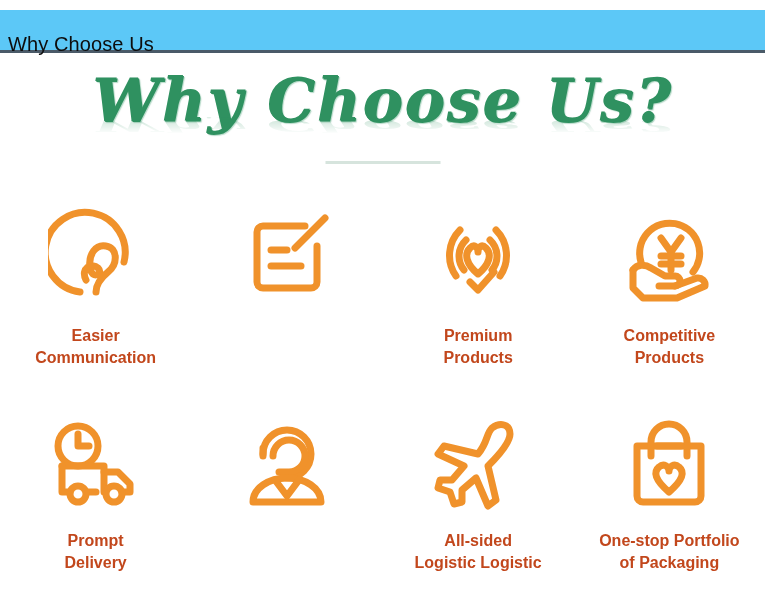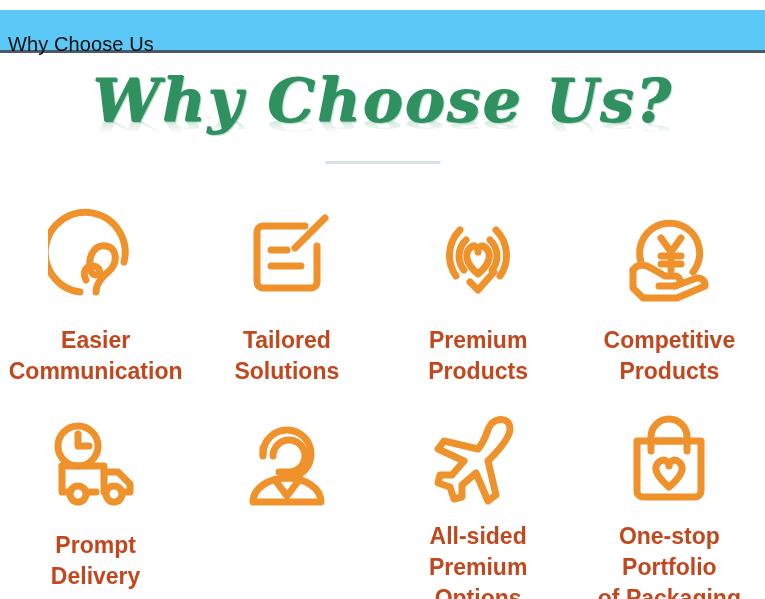--- a/index.html
+++ b/index.html
@@ -115,21 +115,21 @@
     justify-content: center;
   }
   .icon-wrap svg {
     display: block;
   }
   .cell-label {
     margin-top: 14px;
     text-align: center;
     font-family: "Liberation Sans", sans-serif;
     font-weight: bold;
-    font-size: 23px;
+    font-size: 16px;
     line-height: 1.35;
     color: #c2471c;
     white-space: pre-line;
     padding: 0 4px;
   }
   .row2 .icon-wrap { height: 105px; }
 </style>
 </head>
 <body>
 
@@ -158,22 +158,20 @@
 
   <div class="cell">
     <div class="icon-wrap">
       <svg width="96" height="96" viewBox="0 0 96 96" fill="none" stroke="#f0922b" stroke-width="7" stroke-linecap="round" stroke-linejoin="round">
         <path d="M66 20 H24 A6 6 0 0 0 18 26 V76 A6 6 0 0 0 24 82 H72 A6 6 0 0 0 78 76 V40"></path>
         <path d="M32 44 H48"></path>
         <path d="M32 60 H62"></path>
         <path d="M56 42 L86 12"></path>
       </svg>
     </div>
-    <div class="cell-label">Tailored
-Solutions</div>
   </div>
 
   <div class="cell">
     <div class="icon-wrap">
       <svg width="96" height="96" viewBox="0 0 96 96" fill="none" stroke="#f0922b" stroke-width="7" stroke-linecap="round" stroke-linejoin="round">
         <path d="M30 24 A36 36 0 0 0 26 70"></path>
         <path d="M66 24 A36 36 0 0 1 70 70"></path>
         <path d="M36 34 A22 22 0 0 0 34 64"></path>
         <path d="M60 34 A22 22 0 0 1 62 64"></path>
         <path d="M48 68 C36 58 34 48 40 42 C45 37 48 42 48 46 C48 42 51 37 56 42 C62 48 60 58 48 68 Z"></path>
@@ -229,21 +227,21 @@
     </div>
   </div>
 
   <div class="cell row2">
     <div class="icon-wrap">
       <svg width="96" height="96" viewBox="0 0 96 96" fill="none" stroke="#f0922b" stroke-width="7" stroke-linecap="round" stroke-linejoin="round">
         <path d="M62 12 C70 6 80 8 80 18 C80 26 70 38 58 50 L66 84 L58 90 L46 62 L32 74 L32 86 L24 88 L20 76 L8 72 L10 64 L22 64 L34 50 L8 38 L14 30 L48 38 C58 26 56 18 62 12 Z"></path>
       </svg>
     </div>
     <div class="cell-label">All-sided
-Premium Options</div>
+Logistic Logistic</div>
   </div>
 
   <div class="cell row2">
     <div class="icon-wrap">
       <svg width="96" height="96" viewBox="0 0 96 96" fill="none" stroke="#f0922b" stroke-width="7" stroke-linecap="round" stroke-linejoin="round">
         <path d="M16 30 H80 V80 A6 6 0 0 1 74 86 H22 A6 6 0 0 1 16 80 Z"></path>
         <path d="M30 40 V26 A18 18 0 0 1 66 26 V40"></path>
         <path d="M36 30 H60"></path>
         <path d="M48 76 C34 64 32 56 38 51 C43 46.5 48 51 48 55 C48 51 53 46.5 58 51 C64 56 62 64 48 76 Z"></path>
       </svg>

